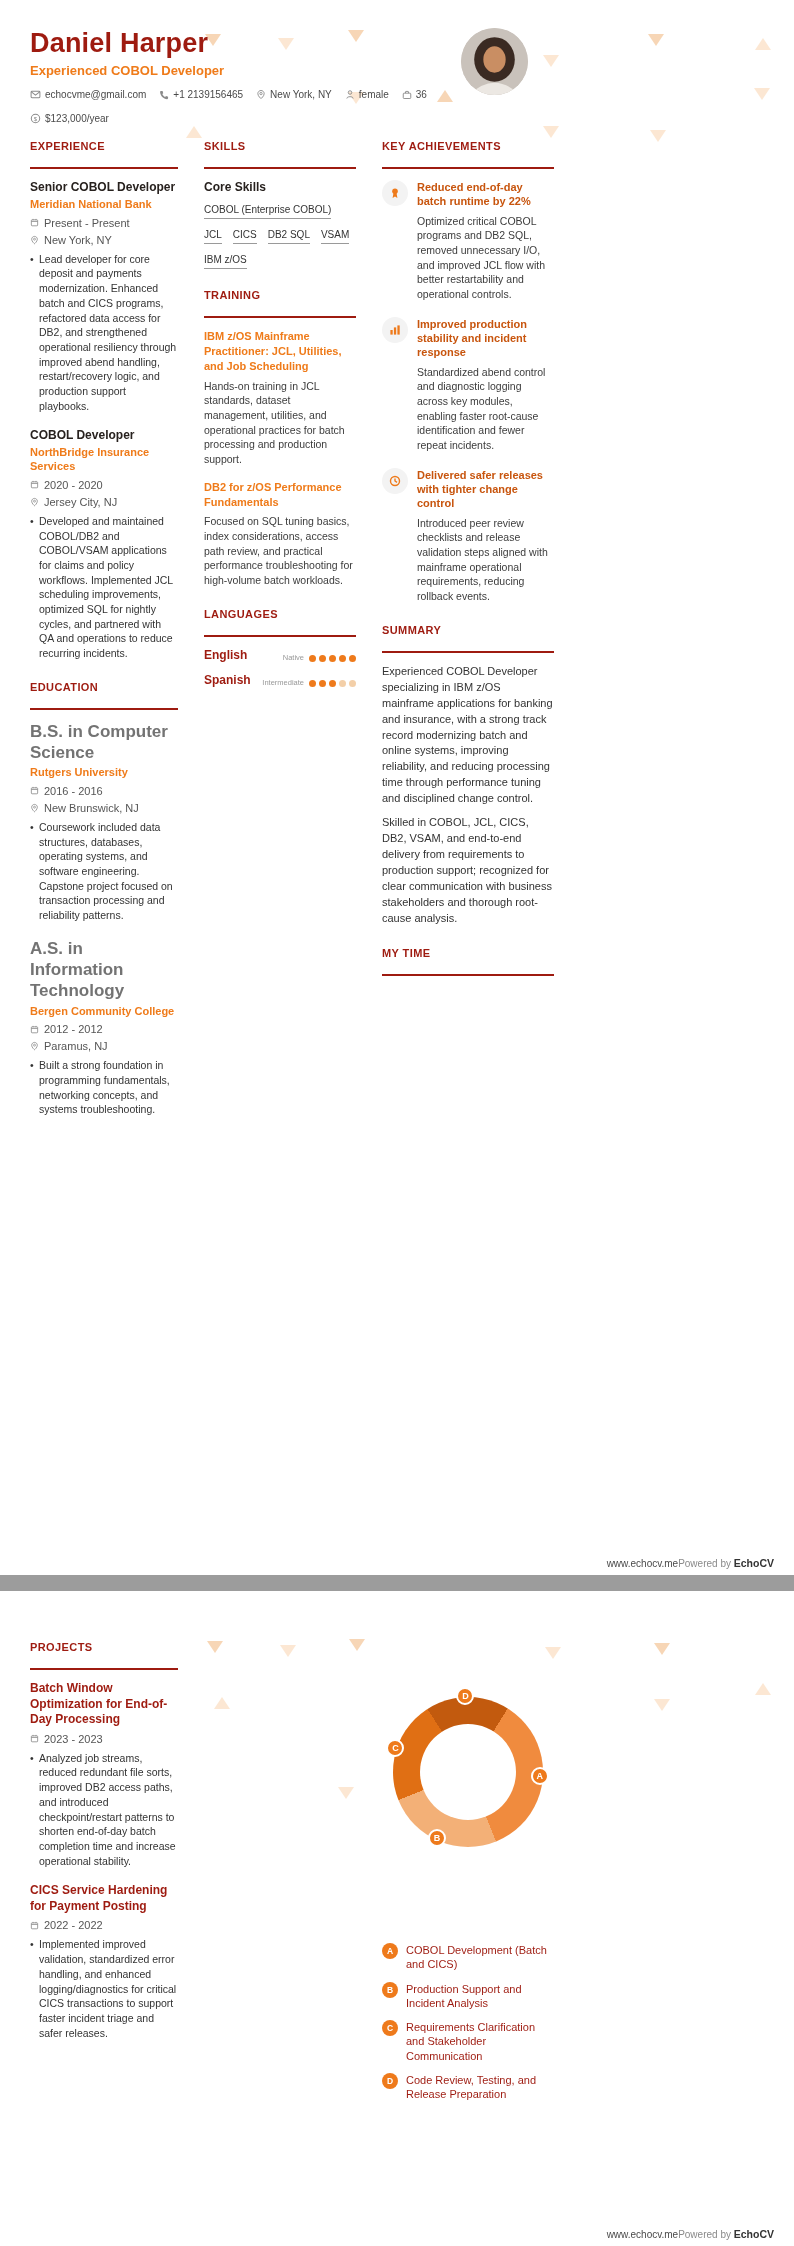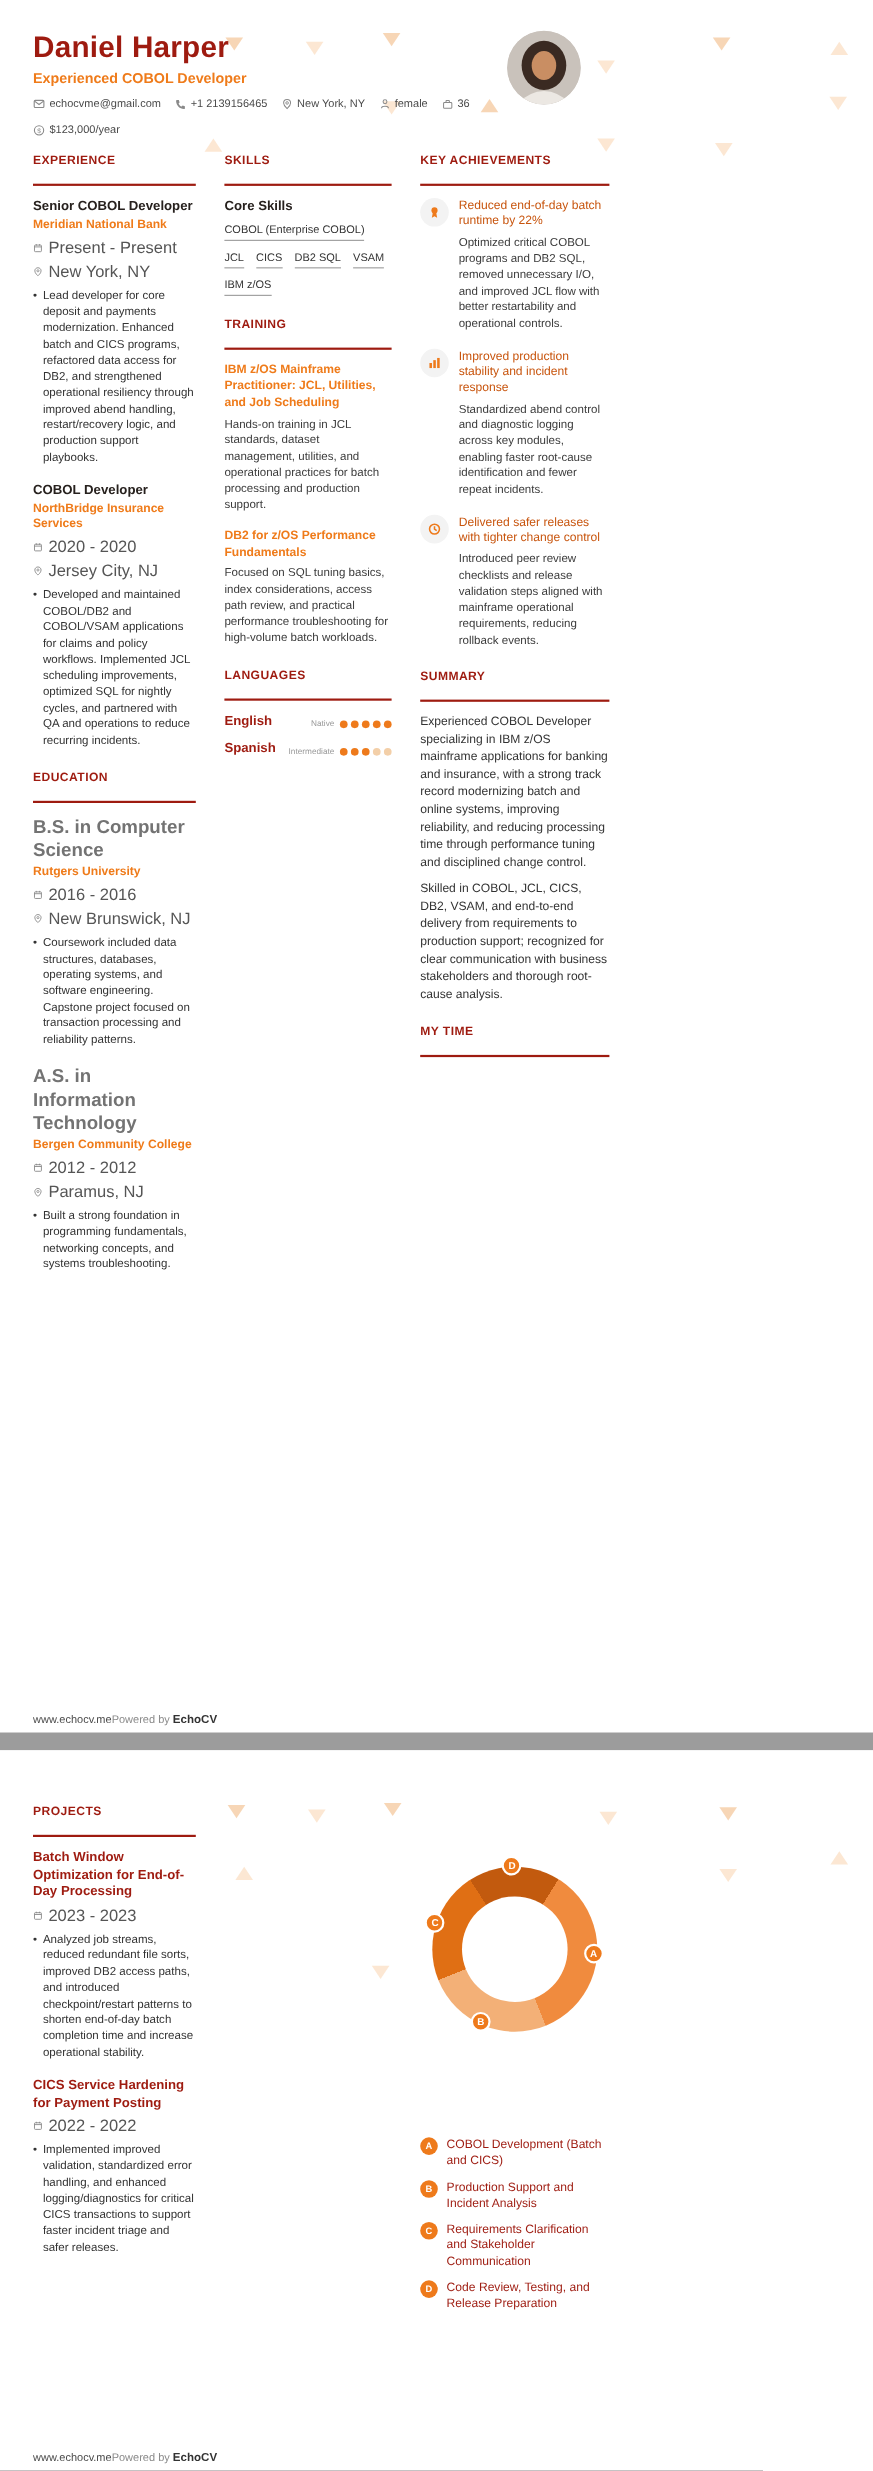--- a/index.html
+++ b/index.html
@@ -28,21 +28,21 @@
 
   
   .cols { display:grid; grid-template-columns:148px 152px 172px; column-gap:26px; align-items:start; }
 
   .sec { margin-bottom:20px; }
   .sec-h { font-size:11px; font-weight:bold; color:#9E1B10; letter-spacing:.4px; border-bottom:2px solid #9E1B10; padding-bottom:15px; margin-bottom:11px; }
   .entry { margin-bottom:15px; }
   .role { font-size:12px; font-weight:bold; color:#27211e; line-height:1.25; }
   .degree { font-size:17px; font-weight:bold; color:#737373; line-height:1.25; }
   .org { font-size:11px; font-weight:bold; color:#EF7B1A; margin-top:3px; line-height:1.25; }
-  .meta { display:flex; gap:5px; align-items:center; font-size:15px; color:#555; margin-top:5px; }
+  .meta { display:flex; gap:5px; align-items:center; font-size:11px; color:#555; margin-top:5px; }
   .bullets { list-style:none; margin-top:6px; }
   .bullets li { font-size:10.5px; color:#333; line-height:1.4; padding-left:9px; position:relative; }
   .bullets li::before { content:"\2022"; position:absolute; left:0; color:#333; }
 
   
   .group-h { font-size:12px; font-weight:bold; color:#27211e; margin-bottom:10px; }
   .tags { display:flex; flex-wrap:wrap; gap:10px 11px; }
   .tag { font-size:10px; color:#333; border-bottom:1px solid #9a9a9a; padding-bottom:3px; }
 
   
@@ -54,41 +54,41 @@
   .lang-row { display:flex; align-items:flex-end; margin-bottom:11px; }
   .lang-name { font-size:12px; font-weight:bold; color:#9E1B10; flex:1; }
   .lang-level { font-size:7.5px; color:#999; margin-right:5px; }
   .dots { display:flex; gap:3px; align-items:center; }
   .dot { width:7px; height:7px; border-radius:50%; background:#F3CFA8; display:inline-block; }
   .dot.on { background:#EE7A1B; }
 
   
   .ach { display:flex; gap:9px; margin-bottom:15px; }
   .ach-icon { flex:0 0 26px; width:26px; height:26px; border-radius:50%; background:#F3F3F3; display:flex; align-items:center; justify-content:center; }
-  .ach-title { font-size:11px; font-weight:normal; color:#C8550E; line-height:1.3; }
+  .ach-title { font-size:11px; font-weight:bold; color:#C8550E; line-height:1.3; }
   .ach-desc { font-size:10.5px; color:#3c3c3c; line-height:1.4; margin-top:5px; }
 
   
   .sum-p { font-size:11px; color:#333; line-height:1.45; margin-bottom:8px; }
 
   
   .proj-title { font-size:12px; font-weight:bold; color:#9E1B10; line-height:1.3; }
 
   
   .chart-wrap { grid-column:3; }
   .donut { position:relative; width:150px; height:150px; border-radius:50%; margin:56px auto 0; }
   .donut::after { content:""; position:absolute; inset:27px; background:#fff; border-radius:50%; }
   .slice-badge { position:absolute; width:18px; height:18px; border-radius:50%; background:#EE7A1B; color:#fff; font-size:9px; font-weight:bold; display:flex; align-items:center; justify-content:center; z-index:2; border:2px solid #fff; }
   .legend { margin-top:96px; display:flex; flex-direction:column; gap:10px; }
   .leg-item { display:flex; gap:8px; align-items:flex-start; }
   .leg-badge { flex:0 0 16px; width:16px; height:16px; border-radius:50%; background:#EE7A1B; color:#fff; font-size:8.5px; font-weight:bold; display:flex; align-items:center; justify-content:center; }
   .leg-text { font-size:11px; color:#9E1B10; line-height:1.3; }
 
   
-  .foot { position:absolute; left:30px; right:20px; bottom:6px; display:flex; justify-content:flex-start; align-items:baseline; font-size:10px; color:#4a4a4a; }
+  .foot { position:absolute; left:30px; right:20px; bottom:6px; display:flex; justify-content:flex-end; align-items:baseline; font-size:10px; color:#4a4a4a; }
   .pw { color:#8a8a8a; }
   .brand { color:#333; font-weight:bold; font-size:10.5px; }
 </style>
 </head>
 <body>
 
 <div class="page page1">
 
   <div class="tri down" style="left:205px;top:34px;"></div>
   <div class="tri down lite" style="left:278px;top:38px;"></div>

